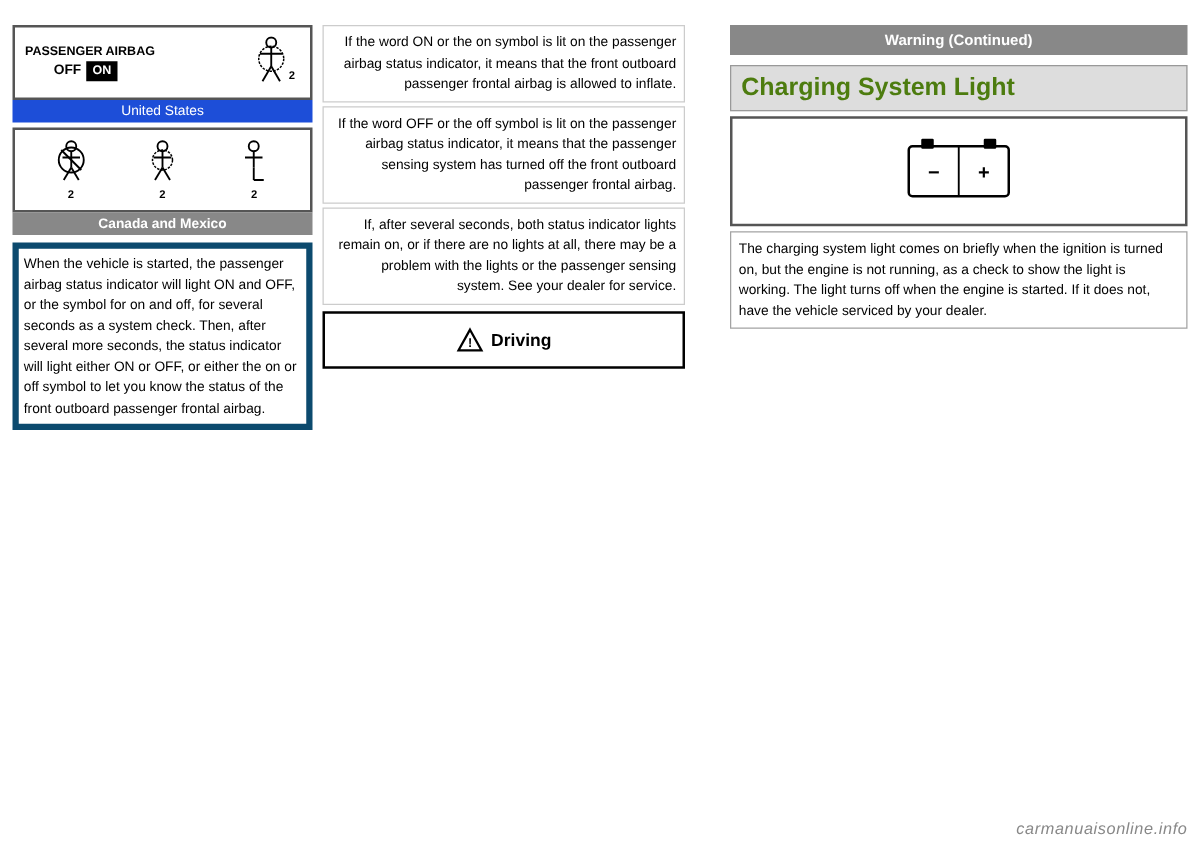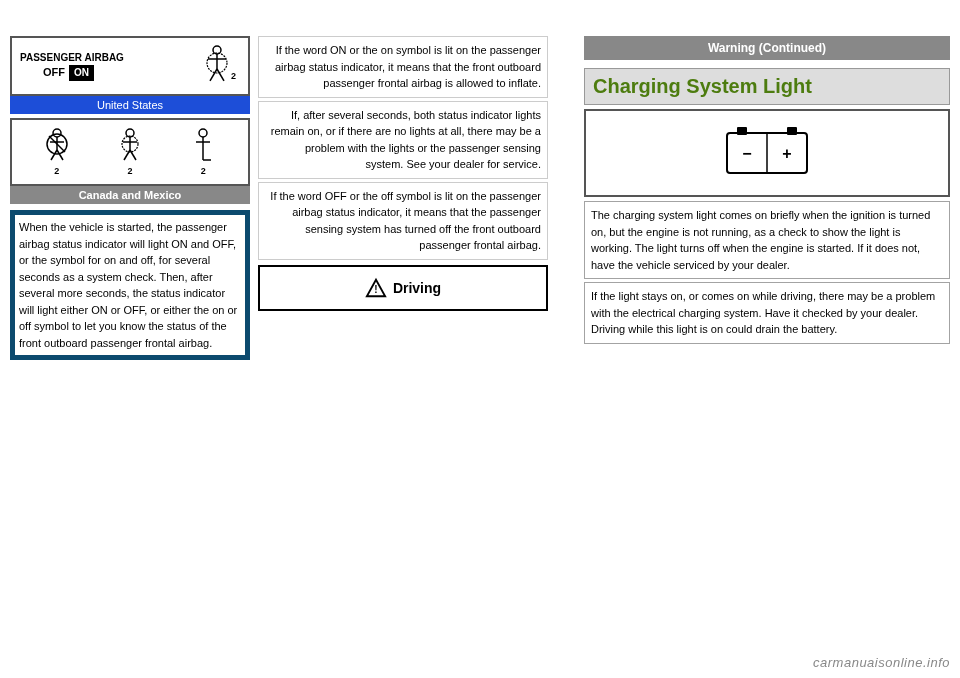--- a/index.html
+++ b/index.html
@@ -11,21 +11,21 @@
       width: 960px;
       height: 678px;
       overflow: hidden;
       position: relative;
     }
 
     .page-container {
       display: flex;
       width: 960px;
       height: 664px;
-      padding: 36px 10px 10px 10px;
+      padding: 20px 10px 10px 10px;
       gap: 8px;
     }
 
     
     .left-col {
       width: 240px;
       flex-shrink: 0;
       display: flex;
       flex-direction: column;
       gap: 0;
@@ -305,22 +305,22 @@
 
     <div class="canada-label-bar">
       <span>Canada and Mexico</span>
     </div>
 
     <div class="left-text">When the vehicle is started, the passenger airbag status indicator will light ON and OFF, or the symbol for on and off, for several seconds as a system check. Then, after several more seconds, the status indicator will light either ON or OFF, or either the on or off symbol to let you know the status of the front outboard passenger frontal airbag.</div>
   </div>
 
   <div class="mid-col">
     <div class="mid-section">If the word ON or the on symbol is lit on the passenger airbag status indicator, it means that the front outboard passenger frontal airbag is allowed to inflate.</div>
+    <div class="mid-section">If the word OFF or the off symbol is lit on the passenger airbag status indicator, it means that the passenger sensing system has turned off the front outboard passenger frontal airbag.</div>
     <div class="mid-section">If, after several seconds, both status indicator lights remain on, or if there are no lights at all, there may be a problem with the lights or the passenger sensing system. See your dealer for service.</div>
-    <div class="mid-section">If the word OFF or the off symbol is lit on the passenger airbag status indicator, it means that the passenger sensing system has turned off the front outboard passenger frontal airbag.</div>
 
     <div class="warning-box">
       <div class="warning-title-row">
         <svg class="warning-triangle" viewBox="0 0 24 22">
           <polygon points="12,2 22,20 2,20" fill="none" stroke="#000" stroke-width="2"></polygon>
           <text x="12" y="17" text-anchor="middle" font-size="11" font-weight="bold" fill="#000">!</text>
         </svg>
         <span>Driving</span>
       </div>
     </div>
@@ -347,21 +347,20 @@
 
         <text x="30" y="36" font-size="16" font-weight="bold" fill="#000" text-anchor="middle">−</text>
 
         <text x="70" y="36" font-size="16" font-weight="bold" fill="#000" text-anchor="middle">+</text>
 
         <line x1="50" y1="10" x2="50" y2="50" stroke="#000" stroke-width="1.5"></line>
       </svg>
     </div>
 
     <div class="right-text-block">The charging system light comes on briefly when the ignition is turned on, but the engine is not running, as a check to show the light is working. The light turns off when the engine is started. If it does not, have the vehicle serviced by your dealer.</div>
-    <div class="right-text-block">If the light stays on, or comes on while driving, there may be a problem with the electrical charging system. Have it checked by your dealer. Driving while this light is on could drain the battery.</div>
 
   </div>
 
 </div>
 
 <div class="watermark">
   <span>carmanuaisonline.info</span>
 </div>
 
 </body></html>

